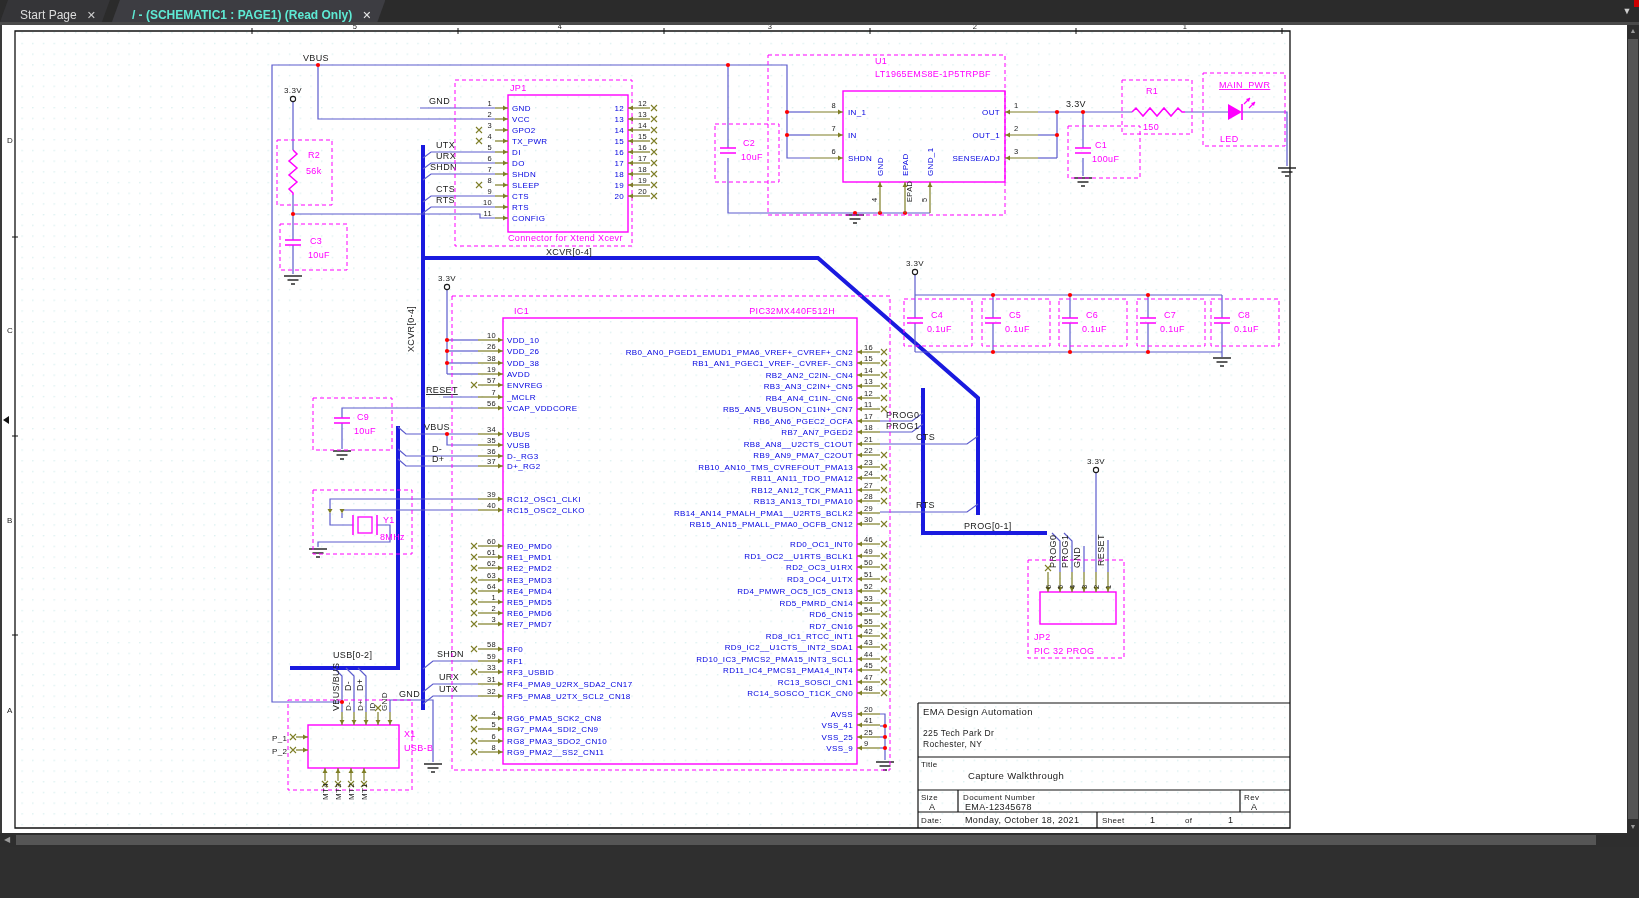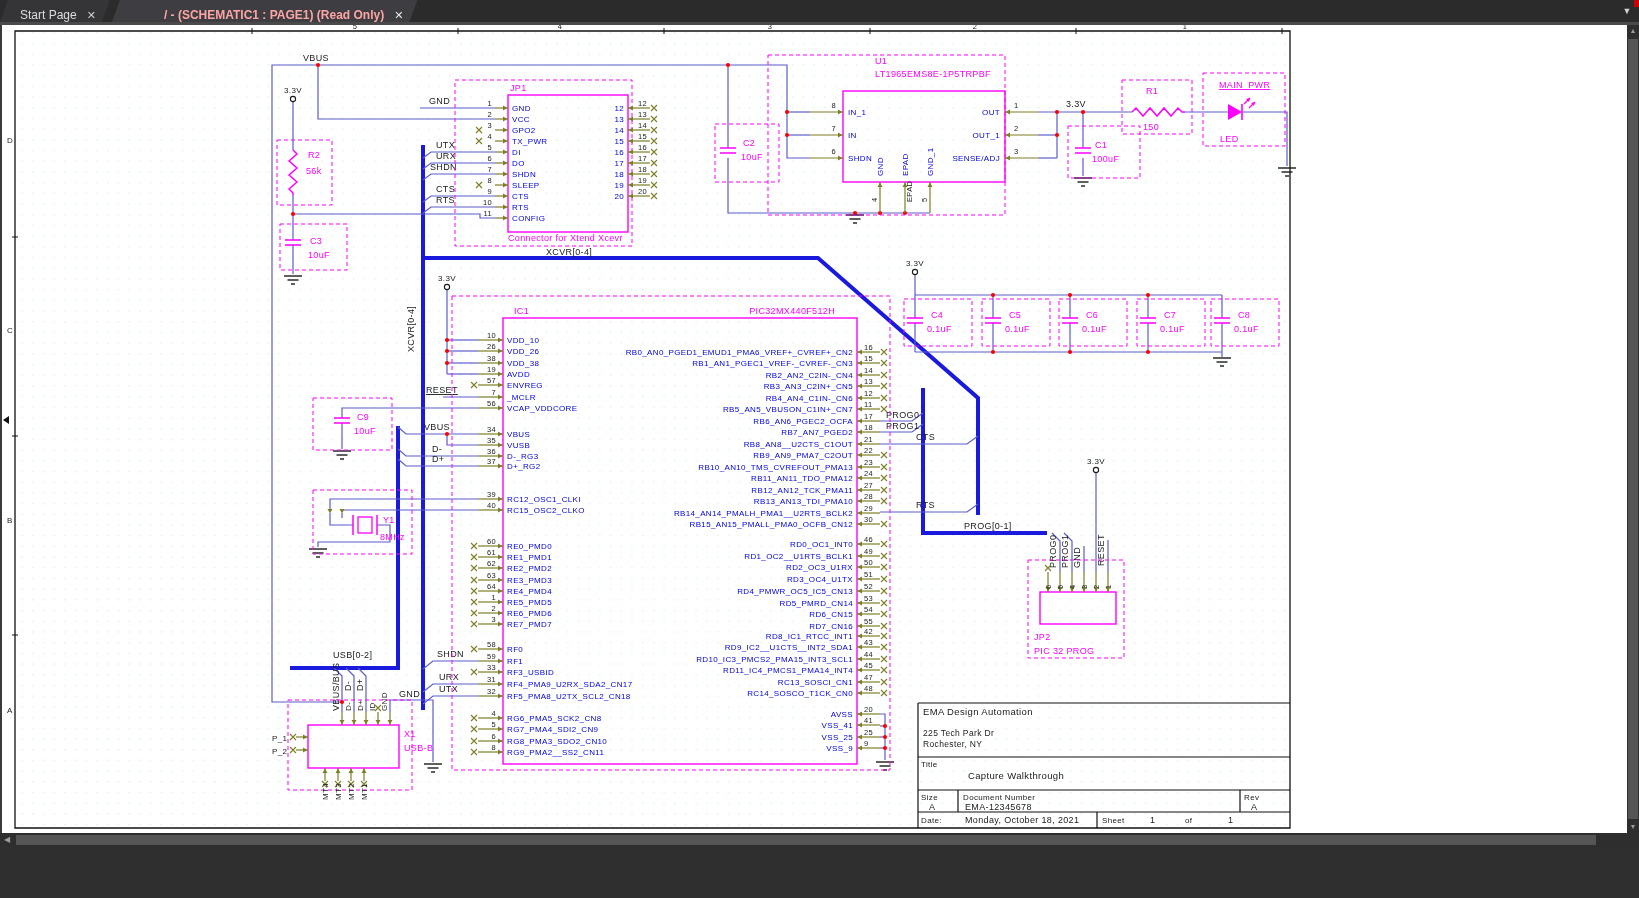--- a/index.html
+++ b/index.html
@@ -2,21 +2,21 @@
 <html><head>
 <meta charset="utf-8">
 <style>
   html,body{margin:0;padding:0;background:#2f2f2f;width:1639px;height:898px;overflow:hidden;
     font-family:"Liberation Sans",sans-serif;}
   .tabbar{position:absolute;left:0;top:0;width:1639px;height:22px;background:#2b2b2b;
     display:flex;align-items:stretch;color:#ddd;font-size:12px;}
   .tab{display:flex;align-items:flex-end;gap:10px;padding:0 14px 0 20px;background:#353538;
     clip-path:polygon(8px 0,100% 0,calc(100% - 8px) 100%,0 100%);margin-right:2px;white-space:nowrap;}
   .tab.active{background:#3d3d42;}
-  .tab.active .tlabel{color:#fca5a5;font-weight:700;margin-left:32px;}
+  .tab.active .tlabel{color:#5eead4;font-weight:700;}
   .tab .x{color:#cfcfcf;font-size:11px;}
   .tab.active .x{color:#e8e8e8;}
   .tb-spacer{flex:1}
   .dd{width:24px;display:flex;align-items:center;justify-content:center;color:#cfcfcf;font-size:9px;}
   .corner-red{position:absolute;right:0;top:0;width:5px;height:7px;background:#c00;}
   .strip{position:absolute;left:0;top:22px;width:1639px;height:3px;background:#4a4a4a;}
   .canvas{position:absolute;left:0;top:25px;width:1627px;height:808px;background:#fff;border-left:2px solid #3a3a3a;box-sizing:border-box;}
   svg text{font-family:"Liberation Sans",sans-serif;letter-spacing:0.35px;}
   .vscroll{position:absolute;right:0;top:25px;width:12px;height:808px;background:#2e2e2e;color:#9a9a9a;}
   .vscroll .a{position:absolute;left:0;width:12px;height:12px;font-size:7px;text-align:center;line-height:12px;}

